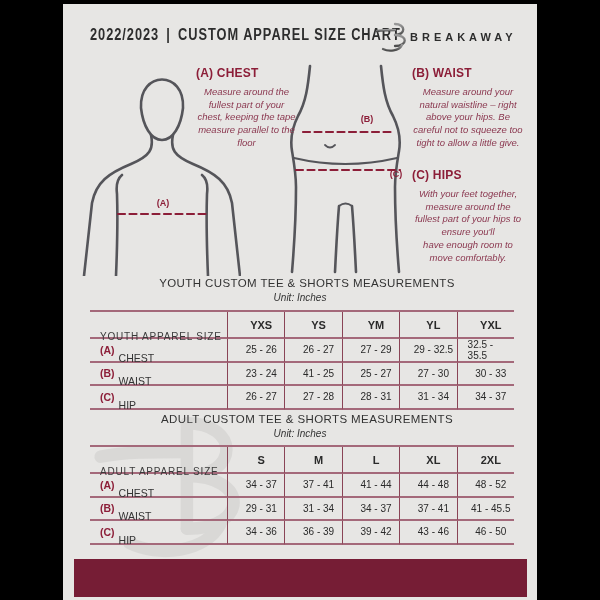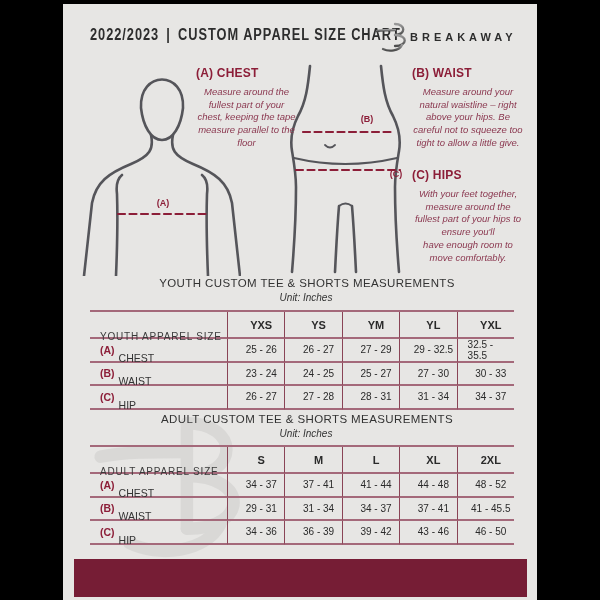--- a/index.html
+++ b/index.html
@@ -26,21 +26,21 @@
   .fig path.dash{stroke:#8c1e38;stroke-width:2.2;stroke-dasharray:7 4.5;}
   .marker{position:absolute;font-weight:700;font-size:9px;color:#8c1e38;transform:translateX(-50%);}
   
   .guide{position:absolute;}
   .guide h3{margin:0 0 6px 0;font-size:12px;font-weight:700;color:#8c1e38;letter-spacing:.2px;}
   .guide p{margin:0;font-size:9.5px;font-style:italic;color:#8b3850;line-height:1.34;white-space:pre-line;text-align:center;}
   
   .sec-title{position:absolute;left:0;width:100%;text-align:center;font-weight:400;
     font-size:11.5px;color:#333;letter-spacing:.4px;margin-left:7px;}
   .sec-unit{position:absolute;left:0;width:100%;text-align:center;font-style:italic;
-    font-size:10px;color:#333;padding-left:6px;}
+    font-size:10px;color:#333;}
   
   .size-table{position:absolute;left:27px;width:424px;display:grid;
     grid-template-columns:137px repeat(5,1fr);
     grid-template-rows:27px repeat(3,23.5px);
     border-top:2px solid #a4697a;z-index:2;}
   .cell{border-bottom:2px solid #a4697a;display:flex;align-items:center;justify-content:center;
     box-sizing:border-box;font-size:10px;color:#2a2a2a;background:transparent;}
   .cell.v{border-left:1px solid #8a4456;padding-left:10px;}
   .cell.first{justify-content:flex-start;padding-left:10px;}
   .cell.size-head{font-weight:700;font-size:11px;}
@@ -138,21 +138,21 @@
     <div class="cell v">26 - 27</div>
     <div class="cell v">27 - 29</div>
     <div class="cell v">29 - 32.5</div>
     <div class="cell v">32.5 - 35.5</div>
 
     <div class="cell first">
       <span class="row-prefix">(B)</span>
       <span class="row-label">WAIST</span>
     </div>
     <div class="cell v">23 - 24</div>
-    <div class="cell v">24 - 25</div>
+    <div class="cell v">41 - 25</div>
     <div class="cell v">25 - 27</div>
     <div class="cell v">27 - 30</div>
     <div class="cell v">30 - 33</div>
 
     <div class="cell first">
       <span class="row-prefix">(C)</span>
       <span class="row-label">HIP</span>
     </div>
     <div class="cell v">26 - 27</div>
     <div class="cell v">27 - 28</div>

